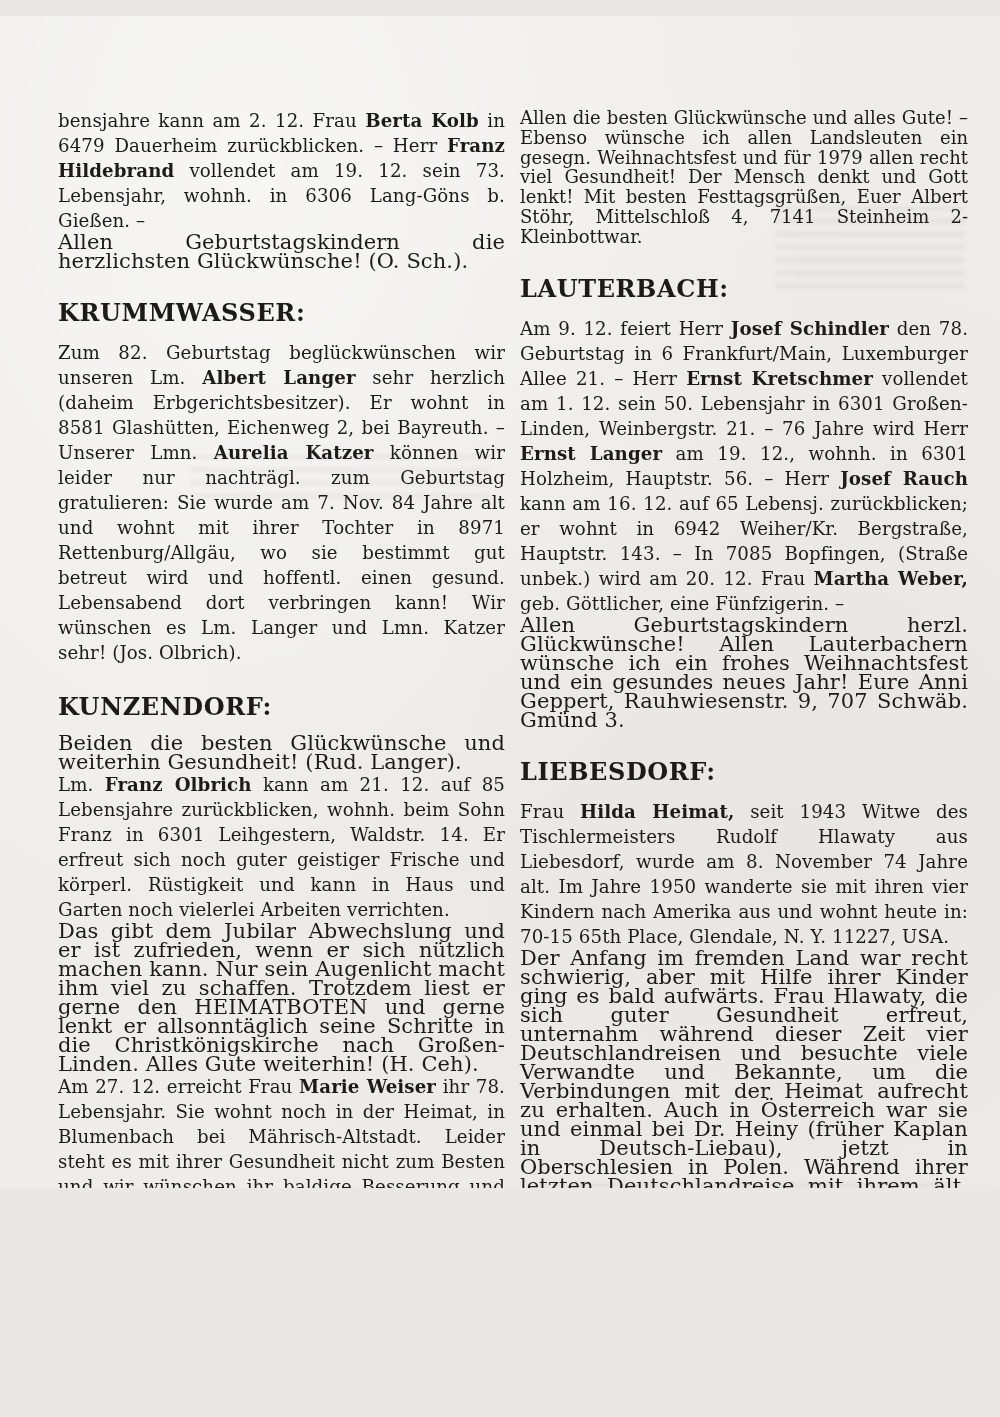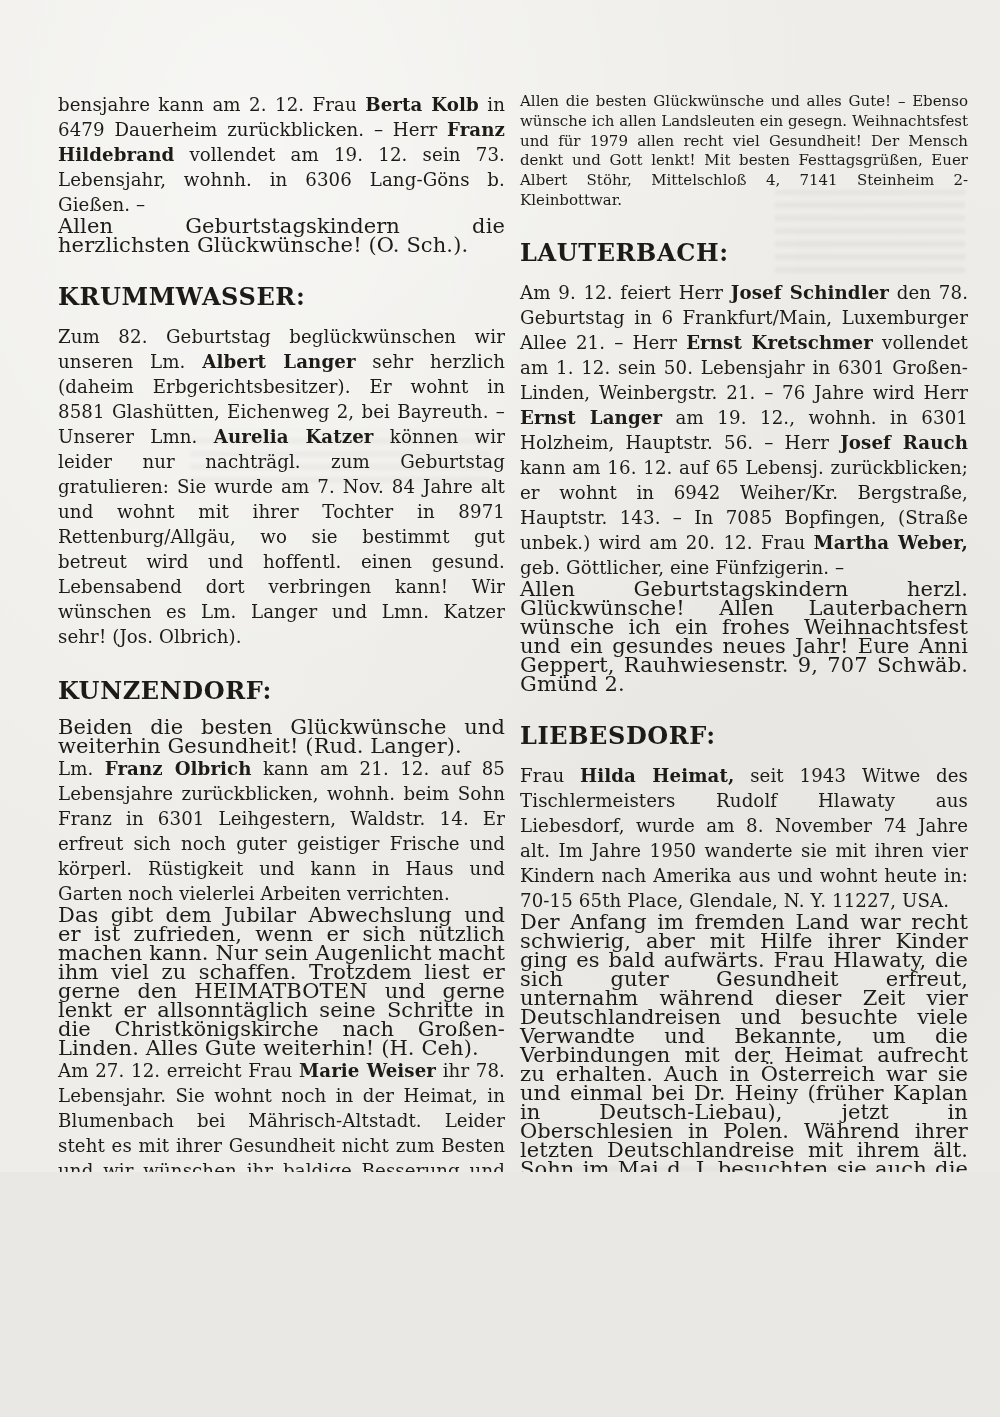--- a/index.html
+++ b/index.html
@@ -1,19 +1,19 @@
 <!DOCTYPE html>
 <html lang="de"><head>
 <meta charset="utf-8">
 <style>
   html,body{margin:0;padding:0;background:#e9e8e4;}
   .sheet{
     position:relative;
     width:1000px;height:1172px;
-    margin:0 auto;
+    margin:16px auto;
     background:
       radial-gradient(ellipse at 25% 12%, rgba(255,255,255,.5), rgba(255,255,255,0) 55%),
       radial-gradient(ellipse at 80% 70%, rgba(120,118,110,.06), rgba(120,118,110,0) 60%),
       #eeede9;
     overflow:hidden;
     color:#1d1b17;
     font-family:"DejaVu Serif","Liberation Serif",serif;
     -webkit-font-smoothing:antialiased;
   }
   .cols{
@@ -33,21 +33,21 @@
     letter-spacing:.1px;
   }
   .para b{font-weight:700;}
   .sm{
     font-size:21px;
     line-height:19px;
     letter-spacing:.1px;
     text-align:justify;
   }
   .md{
-    font-size:15px;
+    font-size:18px;
     line-height:19.8px;
     text-align:justify;
   }
   .heading{
     font-size:24px;
     font-weight:700;
     letter-spacing:.6px;
     margin:27px 0 13px 0;
   }
   .subheading{
@@ -97,21 +97,21 @@
       <p class="para">Lm. <b>Franz Olbrich</b> kann am 21. 12. auf 85 Lebensjahre zurückblicken, wohnh. beim Sohn Franz in 6301 Leihgestern, Waldstr. 14. Er erfreut sich noch guter geistiger Frische und körperl. Rüstigkeit und kann in Haus und Garten noch vielerlei Arbeiten verrichten.</p>
       <p class="sm">Das gibt dem Jubilar Abwechslung und er ist zufrieden, wenn er sich nützlich machen kann. Nur sein Augenlicht macht ihm viel zu schaffen. Trotzdem liest er gerne den HEIMATBOTEN und gerne lenkt er allsonntäglich seine Schritte in die Christkönigskirche nach Großen-Linden. Alles Gute weiterhin! (H. Ceh).</p>
       <p class="para">Am 27. 12. erreicht Frau <b>Marie Weiser</b> ihr 78. Lebensjahr. Sie wohnt noch in der Heimat, in Blumenbach bei Mährisch-Altstadt. Leider steht es mit ihrer Gesundheit nicht zum Besten und wir wünschen ihr baldige Besserung und noch schöne angenehme Lebensjahre! – Im Dezember feiern außerdem noch folg. Landsleute Geburtstag: Am 3. 12. Lm. <b>Albert Stöhr</b> in 6306 Lang-Göns, Lochmühlsweg 5; leider läßt die Gesundheit auch zu wünschen übrig. Seine Ehefrau <b>Emma</b> hat am 14. 12. Geburtstag. – Am 19. 12. hat Lmn.  in 6778 Geiß-Nidda, Am Weinberg, ihren Ehrentag, – und am 8. Dez. Lmn.  geb. Stöhr, in 6306 Lang-Göns, Jahnstr.; sie erfreut sich guter Gesundheit! –</p>
     </section>
 
     <section class="col col-right">
       <p class="md">Allen die besten Glückwünsche und alles Gute! – Ebenso wünsche ich allen Landsleuten ein gesegn. Weihnachtsfest und für 1979 allen recht viel Gesundheit! Der Mensch denkt und Gott lenkt! Mit besten Festtagsgrüßen, Euer Albert Stöhr, Mittelschloß 4, 7141 Steinheim 2-Kleinbottwar.</p>
 
       <h2 class="heading">LAUTERBACH:</h2>
       <p class="para">Am 9. 12. feiert Herr <b>Josef Schindler</b> den 78. Geburtstag in 6 Frankfurt/Main, Luxemburger Allee 21. – Herr <b>Ernst Kretschmer</b> vollendet am 1. 12. sein 50. Lebensjahr in 6301 Großen-Linden, Weinbergstr. 21. – 76 Jahre wird Herr <b>Ernst Langer</b> am 19. 12., wohnh. in 6301 Holzheim, Hauptstr. 56. – Herr <b>Josef Rauch</b> kann am 16. 12. auf 65 Lebensj. zurückblicken; er wohnt in 6942 Weiher/Kr. Bergstraße, Hauptstr. 143. – In 7085 Bopfingen, (Straße unbek.) wird am 20. 12. Frau <b>Martha Weber,</b> geb. Göttlicher, eine Fünfzigerin. –</p>
-      <p class="sm">Allen Geburtstagskindern herzl. Glückwünsche! Allen Lauterbachern wünsche ich ein frohes Weihnachtsfest und ein gesundes neues Jahr! Eure Anni Geppert, Rauhwiesenstr. 9, 707 Schwäb. Gmünd 2.</p>
+      <p class="sm">Allen Geburtstagskindern herzl. Glückwünsche! Allen Lauterbachern wünsche ich ein frohes Weihnachtsfest und ein gesundes neues Jahr! Eure Anni Geppert, Rauhwiesenstr. 9, 707 Schwäb. Gmünd 3.</p>
 
       <h2 class="heading">LIEBESDORF:</h2>
       <p class="para">Frau <b>Hilda Heimat,</b> seit 1943 Witwe des Tischlermeisters Rudolf Hlawaty aus Liebesdorf, wurde am 8. November 74 Jahre alt. Im Jahre 1950 wanderte sie mit ihren vier Kindern nach Amerika aus und wohnt heute in: 70-15 65th Place, Glendale, N. Y. 11227, USA.</p>
       <p class="sm">Der Anfang im fremden Land war recht schwierig, aber mit Hilfe ihrer Kinder ging es bald aufwärts. Frau Hlawaty, die sich guter Gesundheit erfreut, unternahm während dieser Zeit vier Deutschlandreisen und besuchte viele Verwandte und Bekannte, um die Verbindungen mit der Heimat aufrecht zu erhalten. Auch in Österreich war sie und einmal bei Dr. Heiny (früher Kaplan in Deutsch-Liebau), jetzt in Oberschlesien in Polen. Während ihrer letzten Deutschlandreise mit ihrem ält. Sohn im Mai d. J. besuchten sie auch die Heimat und waren in Liebesdorf, Deutsch-Liebau und Mährisch-Schönberg. Wie sieht doch alles so ganz anders aus. Die Friedhöfe sind wohl am traurigsten. In Deutsch-Liebau hatten sie doch noch eine freudige Überraschung: Sie konnten in der Pfarrkirche an der letzten Maiandacht und Hl. Messe teilnehmen. Darüber waren sie sehr erfreut und verließen den Ort doch nicht mit einem so ganz bedrücktem Gemüt. Die Pfarrkirche sieht innen noch schön aus und ist gut gepflegt und erhalten. Fam. Hlawaty grüßt alle Freunde und Bekannten, besond. im Hinblick auf die bevorsteh. Festtage und zum Jahreswechsel. (H. u. R. Hlawaty).</p>
 
       <p class="subheading">Geburtstage:</p>
       <p class="sm">Die allerherzl. Glückwünsche allen Landsleuten, die in d. Zeit v. 16. Dez. 1978 bis 15. Jänner 1979 ihren Ge-</p>
     </section>
 
   </div>

